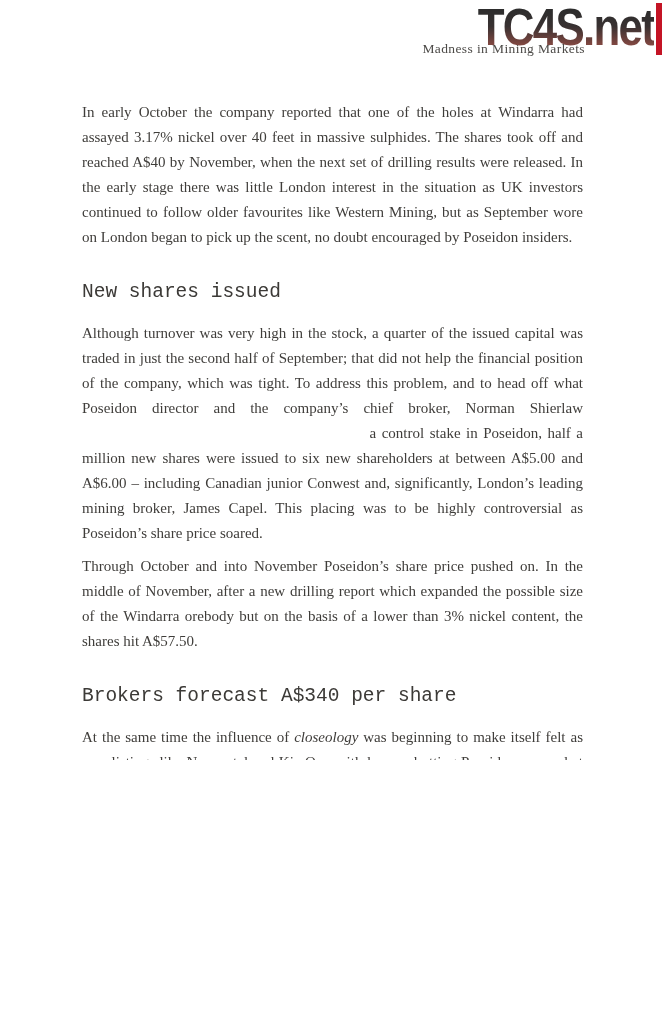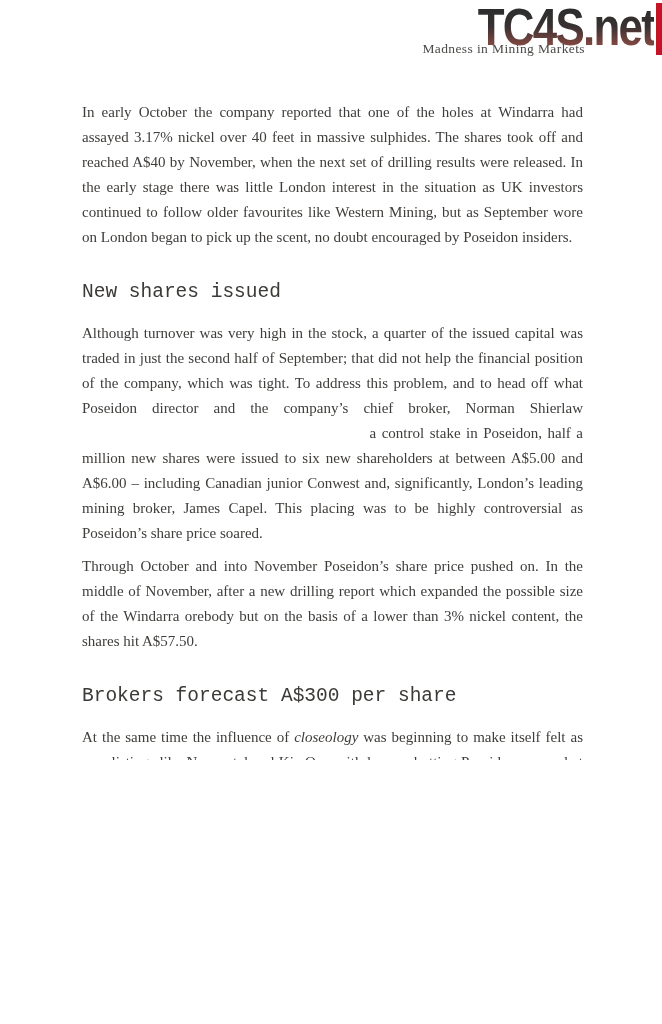--- a/index.html
+++ b/index.html
@@ -169,21 +169,21 @@
   <div class="content">
 
     <p class="body-para">In early October the company reported that one of the holes at Windarra had assayed 3.17% nickel over 40 feet in massive sulphides. The shares took off and reached A$40 by November, when the next set of drilling results were released. In the early stage there was little London interest in the situation as UK investors continued to follow older favourites like Western Mining, but as September wore on London began to pick up the scent, no doubt encouraged by Poseidon insiders.</p>
 
     <h2 class="section-heading">New shares issued</h2>
 
     <p class="body-para"><span>Although turnover was very high in the stock, a quarter of the issued capital was traded in just the second half of September; that did not help the financial position of the company, which was tight. To address this problem, and to head off what Poseidon director and the company’s chief broker, Norman Shierlaw</span> <span class="wm-gap"></span> <span>a control stake in Poseidon, half a million new shares were issued to six new shareholders at between A$5.00 and A$6.00 – including Canadian junior Conwest and, significantly, London’s leading mining broker, James Capel. This placing was to be highly controversial as Poseidon’s share price soared.</span></p>
 
     <p class="body-para">Through October and into November Poseidon’s share price pushed on. In the middle of November, after a new drilling report which expanded the possible size of the Windarra orebody but on the basis of a lower than 3% nickel content, the shares hit A$57.50.</p>
 
-    <h2 class="section-heading">Brokers forecast A$300 per share</h2>
+    <h2 class="section-heading">Brokers forecast A$340 per share</h2>
 
     <p class="body-para"><span>At the same time the influence of </span><i>closeology</i><span> was beginning to make itself felt as new listings like Newmetal and Kia Ora, with leases abutting Poseidon, opened at huge premiums to their offer price. Other stocks were also performing strongly on the back of the developing nickel phenomenon and market volumes were running at unprecedented high levels. Brokers</span></p>
   </div>
 
 
   <div class="page-number">265</div>
 
   <div class="wm-bottom">
     <span class="wmb-outline">TradersXtreme.com</span>
     <span class="wmb-stroke">TradersXtreme.com</span>

